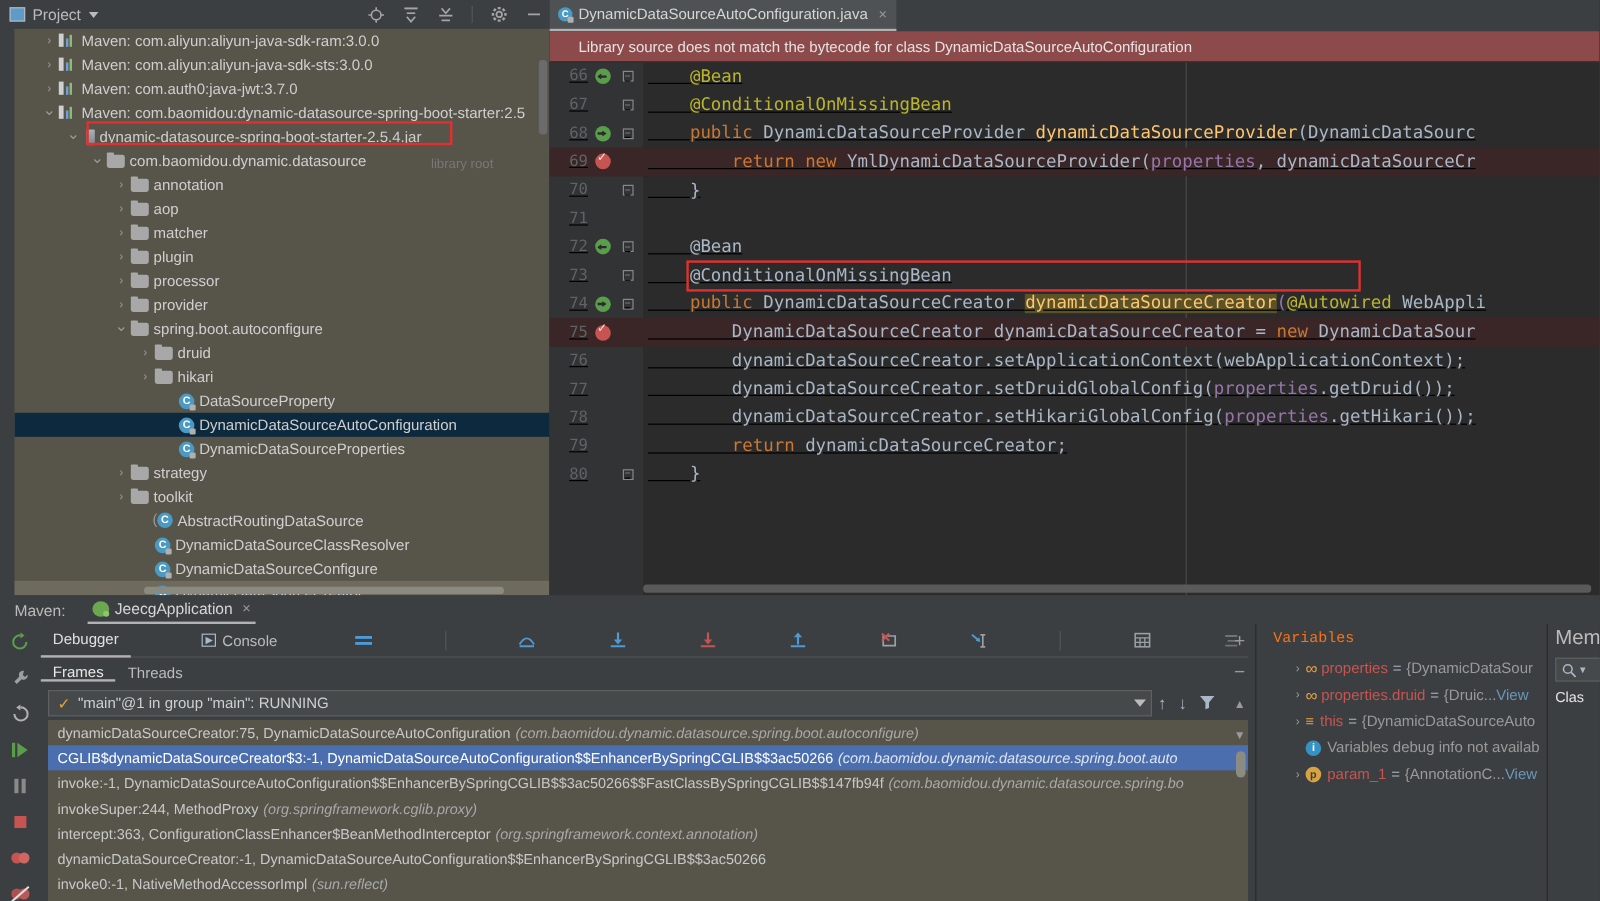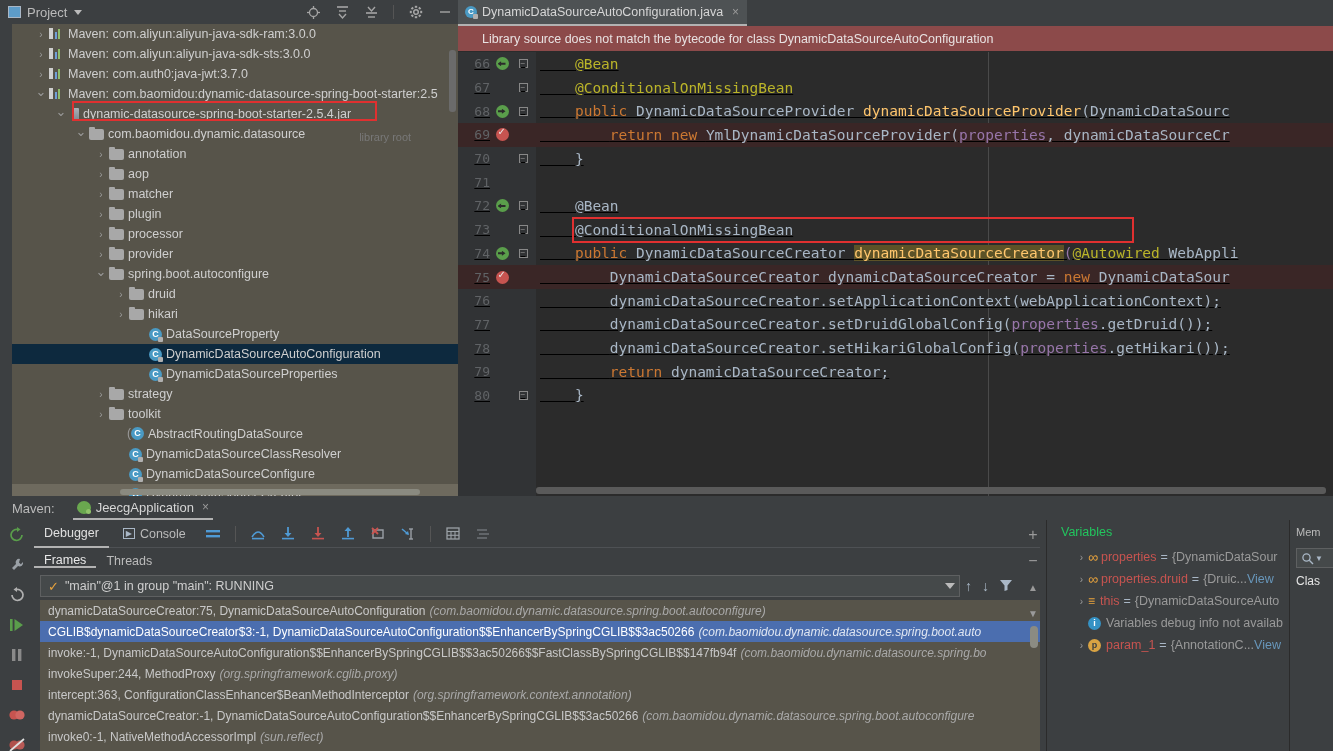--- a/index.html
+++ b/index.html
@@ -104,21 +104,21 @@
   .dbg-head .lbl { color:#bbbbbb; font-size:13px; margin-right:18px; }
   .dbg-tab { display:flex; align-items:center; height:24px; border-bottom:2px solid #b2b2b2; padding:0 4px; }
   .dbg-tab .spring { width:14px;height:13px;border-radius:50%;background:#6aa84f;margin-right:5px;position:relative;}
   .dbg-tab .spring:after{content:"";position:absolute;right:0;bottom:0;width:5px;height:5px;border-radius:50%;background:#91c46a;}
   .dbg-tab span { color:#d6d6d6; font-size:13px; }
   .dbg-tab .x { margin-left:8px; color:#9a9a9a; font-size:12px; }
 
   .dbg-side { position:absolute; left:0; top:24px; width:34px; height:231px; background:#3c3f41; }
   .sbtn { width:34px; height:30px; display:flex; align-items:center; justify-content:center; }
 
-  .dbg-toolbar { position:absolute; left:34px; top:24px; width:1006px; height:28px; display:flex; align-items:center; gap:4px; border-bottom:1px solid #4e5154;}
+  .dbg-toolbar { position:absolute; left:34px; top:24px; width:1006px; height:28px; display:flex; align-items:center; gap:4px; border-bottom:1px solid #4e5154;justify-content:space-between;}
   .tb-tab { height:28px; display:flex; align-items:center; padding:0 10px; font-size:12.5px; color:#bbbbbb; }
   .tb-tab.active { border-bottom:2px solid #b2b2b2; color:#e0e0e0; }
   .tb-tab .conicon { width:12px;height:11px;border:1px solid #a9b7c6;margin-right:5px;color:#a9b7c6;font-size:8px;text-align:center;line-height:9px;}
   .tb-ico { width:26px; height:26px; display:flex; align-items:center; justify-content:center; color:#a9b7c6; font-size:13px; }
   .tb-sep { width:1px; height:16px; background:#555; margin:0 5px; }
 
   .subtabs { position:absolute; left:34px; top:52px; width:1006px; height:25px; display:flex; align-items:center; }
   .subtab { height:14px; display:flex; align-items:center; padding:0 10px; font-size:12.5px; color:#bbbbbb; }
   .subtab.active { border-bottom:2px solid #b2b2b2; color:#e8e8e8; }
 
@@ -133,36 +133,36 @@
   .frames-tools .fi { color:#a9b7c6; font-size:14px; }
 
   .frames-list { position:absolute; left:40px; top:104px; width:1000px; height:151px; background:#57544a; overflow:hidden; }
   .frame-row { height:21px; display:flex; align-items:center; padding-left:8px; font-size:12px; color:#c8c8c8; white-space:nowrap; }
   .frame-row.sel { background:#4b6eaf; color:#ffffff; }
   .frame-row em { color:#a9a9a9; font-style:italic; margin-left:4px;}
   .frame-row.sel em { color:#dfe6f2; }
   .frames-scroll { position:absolute; right:2px; top:26px; width:8px; height:22px; background:#8b8b82; border-radius:4px; }
 
   .vars-panel { position:absolute; left:1046px; top:24px; width:243px; height:231px; background:#3c3f41; border-left:1px solid #2b2b2b; }
-  .vars-title { height:24px; display:flex; align-items:center; padding-left:14px; font-size:12.5px; color:#22c55e; }
+  .vars-title { height:24px; display:flex; align-items:center; padding-left:14px; font-size:12.5px; color:#f97316;font-family:Liberation Mono, monospace; }
   .vars-list { position:absolute; left:28px; top:26px; width:215px; height:205px; overflow:hidden; }
   .var-row { height:22px; display:flex; align-items:center; font-size:12.5px; white-space:nowrap; color:#a9b7c6; }
   .var-row .tw { width:13px; color:#9a9a9a; font-size:10px; flex:none; text-align:center;}
   .var-row .vi { flex:none; margin-right:5px; }
   .vname { color:#c75450; }
   .veq { color:#a9b7c6; margin:0 4px; }
   .vval { color:#9a9a9a; }
   .vview { color:#6897bb; }
   .oo { color:#e8a33d; font-size:12px; letter-spacing:-2px;}
   .bars { color:#e8a33d; font-size:12px; }
   .iico { width:13px;height:13px;border-radius:50%;background:#3592c4;color:#fff;font-size:9px;font-weight:bold;text-align:center;line-height:13px;margin-right:5px;flex:none;}
   .pico { width:13px;height:13px;border-radius:50%;background:#d9a343;color:#3c3f41;font-size:9px;font-weight:bold;text-align:center;line-height:13px;margin-right:5px;flex:none;}
 
   .mem-panel { position:absolute; left:1289px; top:24px; width:44px; height:231px; background:#3c3f41; border-left:1px solid #2b2b2b; }
-  .mem-title { height:24px; display:flex; align-items:center; padding-left:6px; font-size:11px; color:#bbbbbb; }
+  .mem-title { height:24px; display:flex; align-items:center; padding-left:6px; font-size:17px; color:#bbbbbb; }
   .mem-search { position:absolute; left:6px; top:28px; width:38px; height:20px; background:#45494a; border:1px solid #5e6061; display:flex; align-items:center; padding-left:4px; color:#a9b7c6; font-size:11px;}
   .mem-col { position:absolute; left:6px; top:54px; font-size:12px; color:#e5e5e5; }
 
   .status-strip { position:absolute; left:0; top:0; width:12px; height:255px; background:#3c3f41; }
 </style>
 </head>
 <body>
 
 <div class="app">
 
@@ -573,21 +573,20 @@
         <div class="frame-row">
           <span>invokeSuper:244, MethodProxy</span>
           <em>(org.springframework.cglib.proxy)</em>
         </div>
         <div class="frame-row">
           <span>intercept:363, ConfigurationClassEnhancer$BeanMethodInterceptor</span>
           <em>(org.springframework.context.annotation)</em>
         </div>
         <div class="frame-row">
           <span>dynamicDataSourceCreator:-1, DynamicDataSourceAutoConfiguration$$EnhancerBySpringCGLIB$$3ac50266</span>
-          <em>(com.baomidou.dynamic.datasource.spring.boot.autoconfigure</em>
         </div>
         <div class="frame-row">
           <span>invoke0:-1, NativeMethodAccessorImpl</span>
           <em>(sun.reflect)</em>
         </div>
         <div class="frames-scroll"></div>
       </div>
 
     <div class="vars-panel">
       <div class="vars-title">Variables</div>

